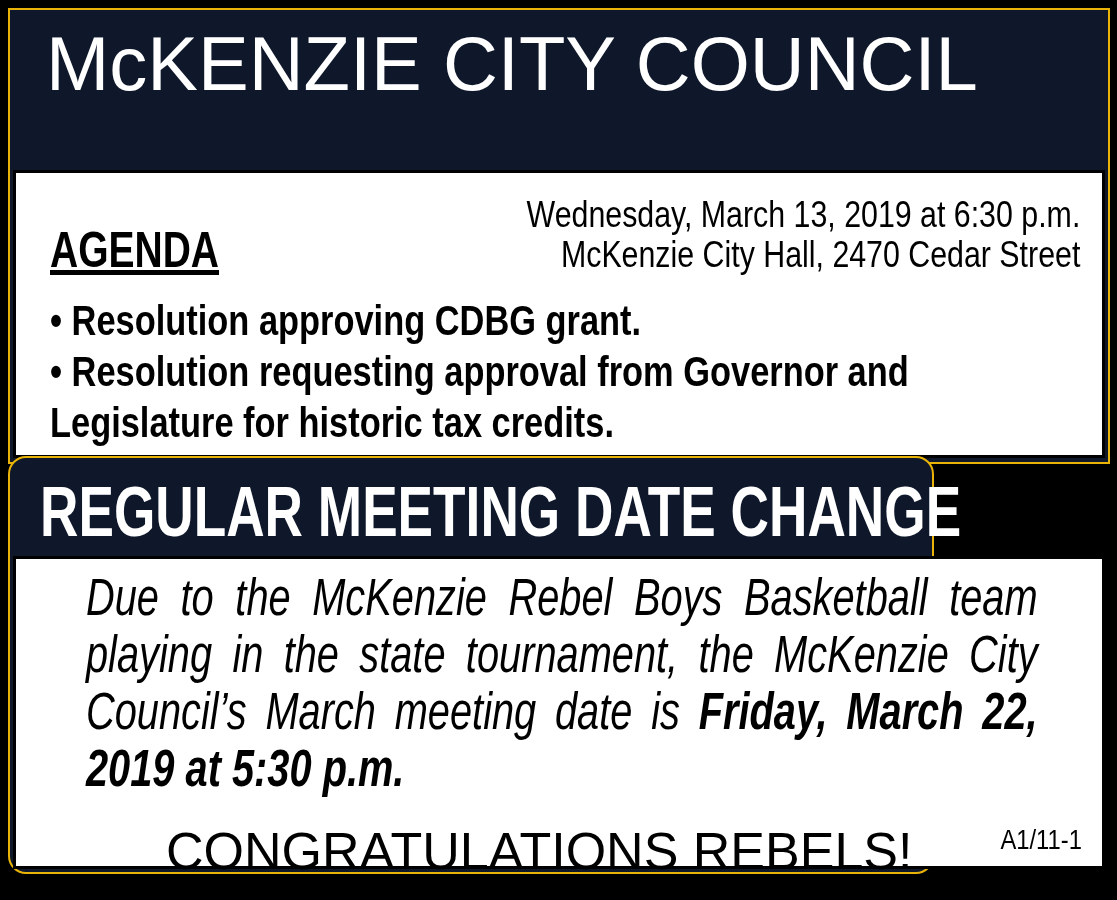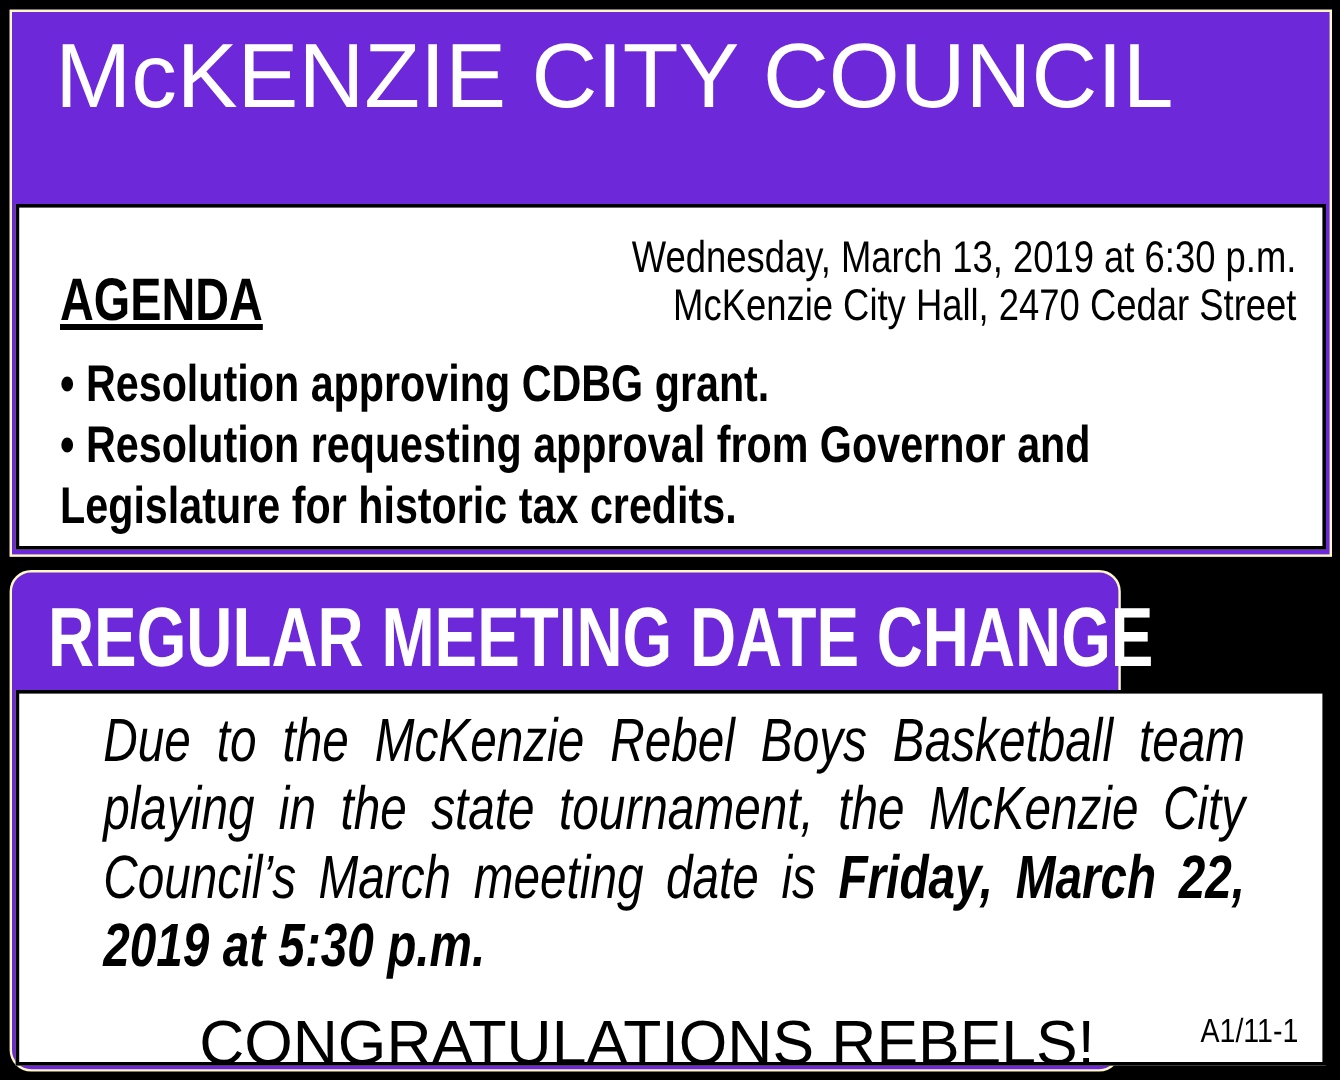--- a/index.html
+++ b/index.html
@@ -1,20 +1,20 @@
 <!DOCTYPE html>
 <html><head>
 <meta charset="utf-8">
 <style>
   html,body{margin:0;padding:0;background:#fff;}
   body{width:1117px;height:900px;overflow:hidden;position:relative;font-family:"Liberation Sans",sans-serif;}
   .outer{position:absolute;left:0;top:0;width:1117px;height:900px;background:#000;}
-  .box{position:absolute;border:2px solid #fef9c3;box-sizing:border-box;background:#6d28d9;}
+  .box{position:absolute;border:2px solid #eab308;box-sizing:border-box;background:#0f172a;}
   .box1{left:8px;top:8px;width:1102px;height:456px;}
-  .box2{left:8px;top:475px;width:926px;height:418px;border-radius:18px;}
+  .box2{left:8px;top:456px;width:926px;height:418px;border-radius:18px;}
   .white{position:absolute;background:#fff;border:3px solid #000;box-sizing:border-box;}
   .w1{left:3px;top:160px;width:1092px;height:288px;}
   .w2{left:3px;top:98px;width:1092px;height:313px;}
   .title{position:absolute;left:36px;top:10px;color:#fff;font-size:76px;letter-spacing:0px;white-space:nowrap;}
   .subtitle{position:absolute;left:36px;top:104px;color:#fff;font-size:41px;font-style:italic;white-space:nowrap;}
   .agenda{position:absolute;left:34px;top:48px;font-size:50px;font-weight:bold;text-decoration:underline;transform:scaleX(0.78);transform-origin:left;}
   .when{position:absolute;right:22px;top:22px;font-size:37px;text-align:right;line-height:40px;transform:scaleX(0.82);transform-origin:right;white-space:nowrap;}
   .items{position:absolute;left:34px;top:122px;font-size:43px;font-weight:bold;line-height:51px;transform:scaleX(0.8);transform-origin:left;white-space:nowrap;}
   .h2{position:absolute;left:30px;top:14px;color:#fff;font-size:70px;font-weight:bold;transform:scaleX(0.76);transform-origin:left;white-space:nowrap;}
   .body{position:absolute;left:70px;top:10px;width:1220px;font-size:51px;font-style:italic;line-height:57px;text-align:justify;transform:scaleX(0.78);transform-origin:left;}

